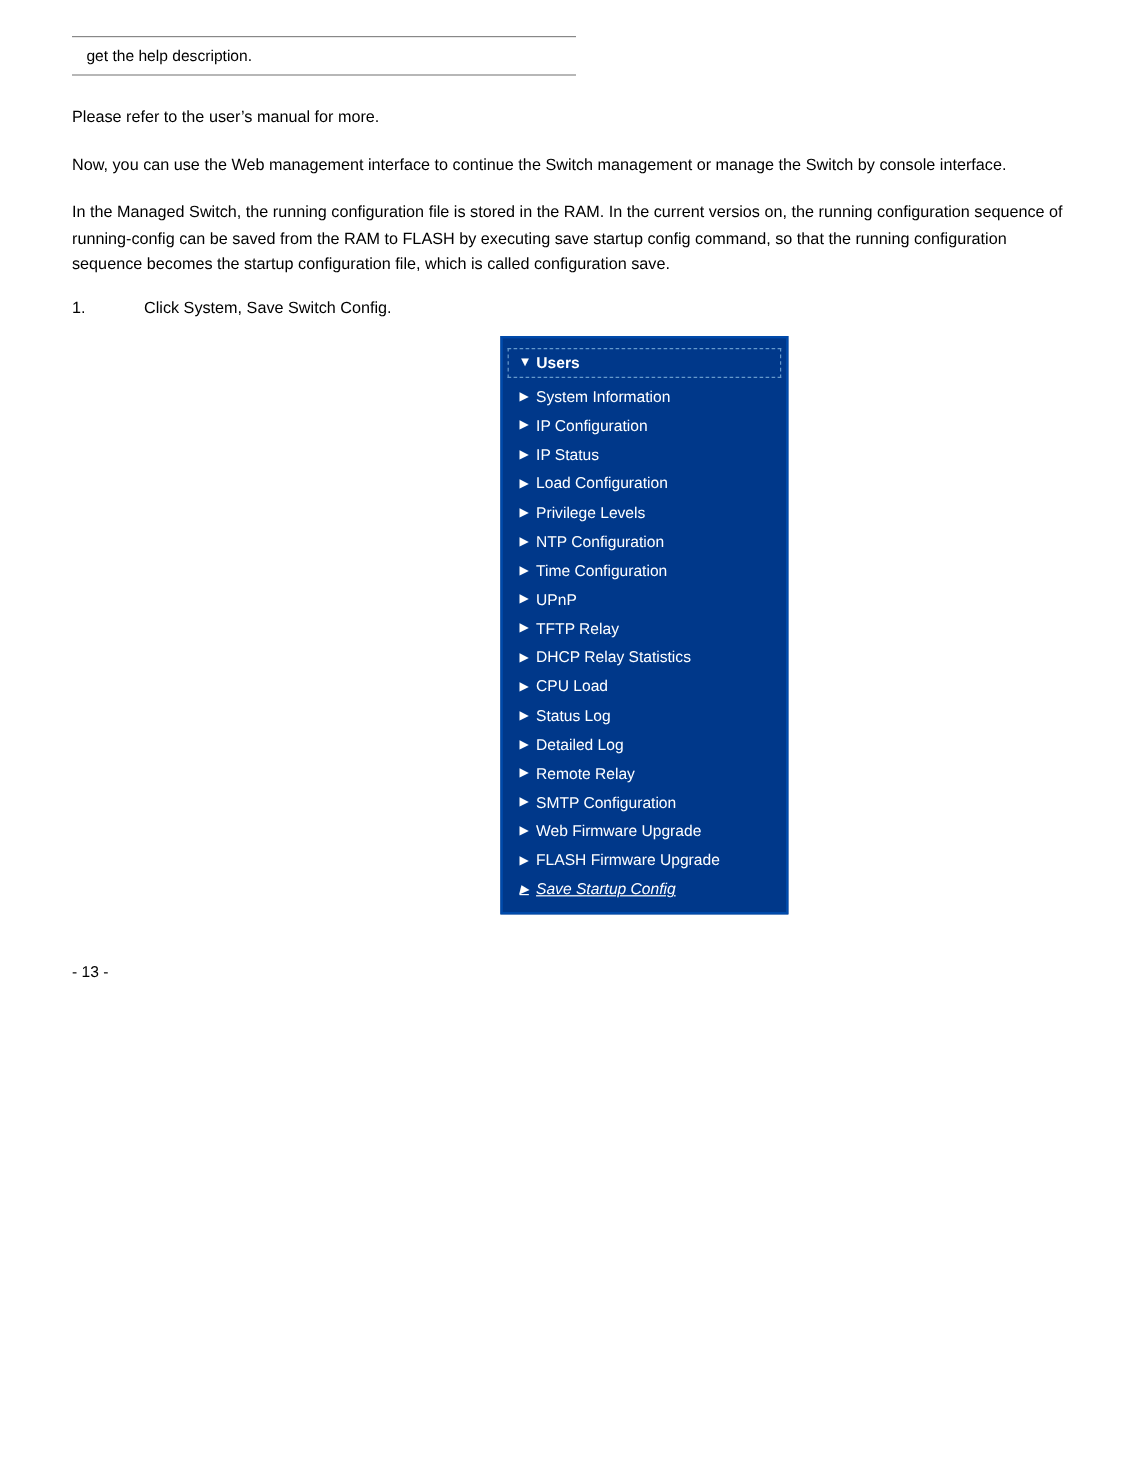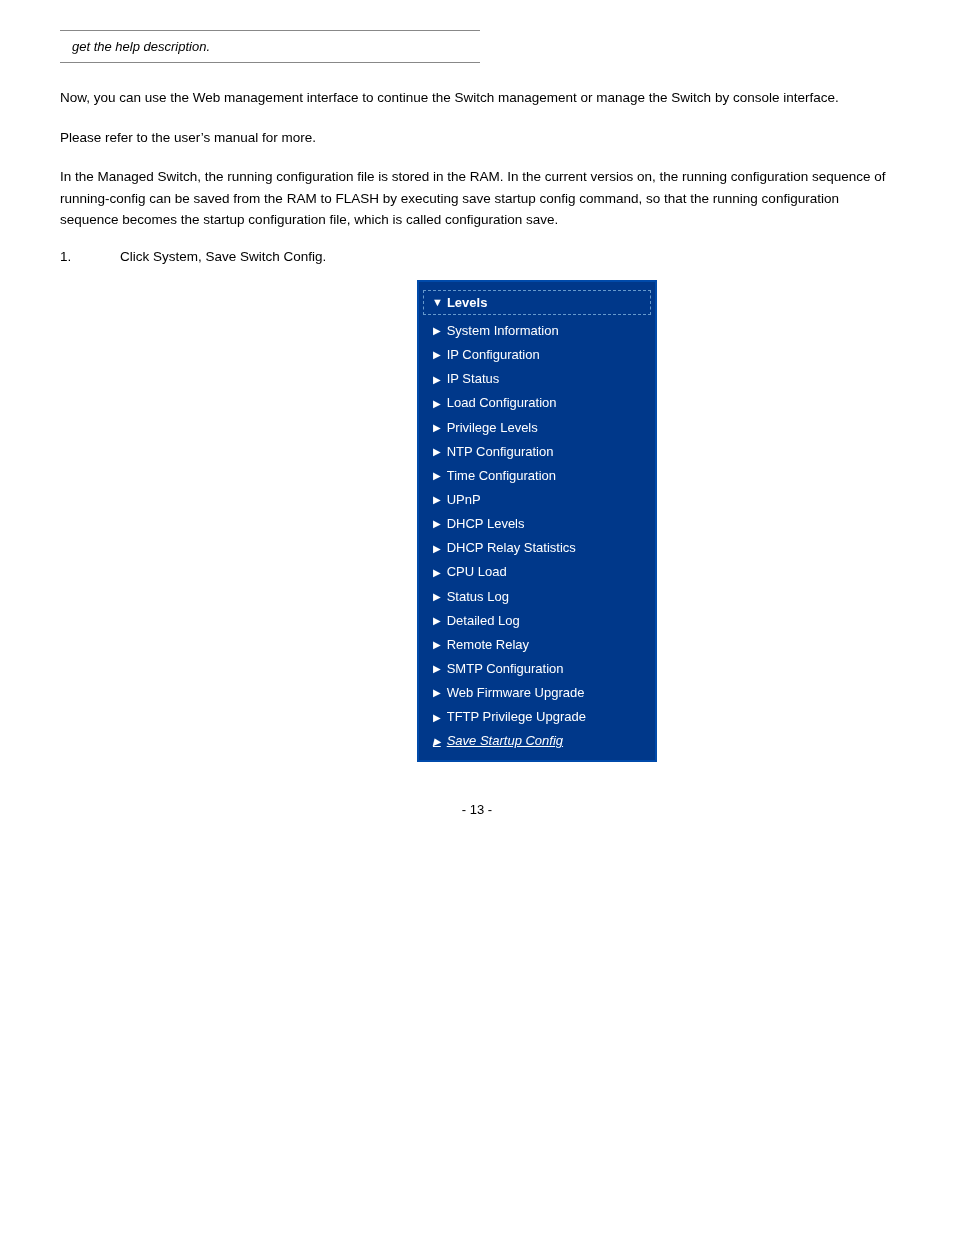--- a/index.html
+++ b/index.html
@@ -23,21 +23,20 @@
       max-width: 954px;
     }
 
     .help-box {
       border-top: 1px solid #888;
       border-bottom: 1px solid #888;
       padding: 8px 12px;
       margin-bottom: 24px;
       width: 420px;
       font-size: 13px;
-      font-style: italic;
     }
 
     .paragraph {
       margin-bottom: 18px;
       line-height: 1.6;
       font-size: 13.5px;
     }
 
     .numbered-item {
       display: flex;
@@ -96,58 +95,58 @@
       font-size: 10px;
       color: #ffffff;
     }
 
     .menu-item.highlighted {
       text-decoration: underline;
       font-style: italic;
     }
 
     .page-number {
-      text-align: center;
+      text-align: left;
       margin-top: 40px;
       font-size: 13px;
       color: #000;
     }
   </style>
 </head>
 <body>
 
 <div class="page-container">
 
   <div class="help-box">
     <span>get the help description.</span>
   </div>
 
   <div class="paragraph">
+    <span>Please refer to the user’s manual for more.</span>
+  </div>
+
+  <div class="paragraph">
     <span>Now, you can use the Web management interface to continue the Switch management or manage the Switch by console interface.</span>
-  </div>
-
-  <div class="paragraph">
-    <span>Please refer to the user’s manual for more.</span>
   </div>
 
   <div class="paragraph">
     <span>In the Mana­ged S­witch, the­ runni­ng co­nfiguration file is­ stored in the­ RAM. In the cu­rrent versi­os on, the r­unning configur­ation sequence of running-config can be saved from the RAM to FLASH by executing save startup config command, so that the run­ning configuration sequence becomes the startup configuration file, which is called configuration save.</span>
   </div>
 
 
   <div class="numbered-item">
     <span class="num">1.</span>
     <span>Click System, Save Switch Config.</span>
   </div>
 
   <div class="menu-container">
     <div class="menu-box">
       <div class="menu-header">
         <span class="arrow">▼</span>
-        <span>Levels</span>
+        <span>Users</span>
       </div>
 
       <div id="menu-items-container">
           <div class="menu-item">
             <span class="bullet">▶</span>
             <span>System Information</span>
           </div>
           <div class="menu-item">
             <span class="bullet">▶</span>
             <span>IP Configuration</span>
@@ -171,21 +170,21 @@
           <div class="menu-item">
             <span class="bullet">▶</span>
             <span>Time Configuration</span>
           </div>
           <div class="menu-item">
             <span class="bullet">▶</span>
             <span>UPnP</span>
           </div>
           <div class="menu-item">
             <span class="bullet">▶</span>
-            <span>DHCP Levels</span>
+            <span>TFTP Relay</span>
           </div>
           <div class="menu-item">
             <span class="bullet">▶</span>
             <span>DHCP Relay Statistics</span>
           </div>
           <div class="menu-item">
             <span class="bullet">▶</span>
             <span>CPU Load</span>
           </div>
           <div class="menu-item">
@@ -203,21 +202,21 @@
           <div class="menu-item">
             <span class="bullet">▶</span>
             <span>SMTP Configuration</span>
           </div>
           <div class="menu-item">
             <span class="bullet">▶</span>
             <span>Web Firmware Upgrade</span>
           </div>
           <div class="menu-item">
             <span class="bullet">▶</span>
-            <span>TFTP Privilege Upgrade</span>
+            <span>FLASH Firmware Upgrade</span>
           </div>
           <div class="menu-item highlighted">
             <span class="bullet">▶</span>
             <span>Save Startup Config</span>
           </div>
         </div>
     </div>
   </div>
 
   <div class="page-number">- 13 -</div>

